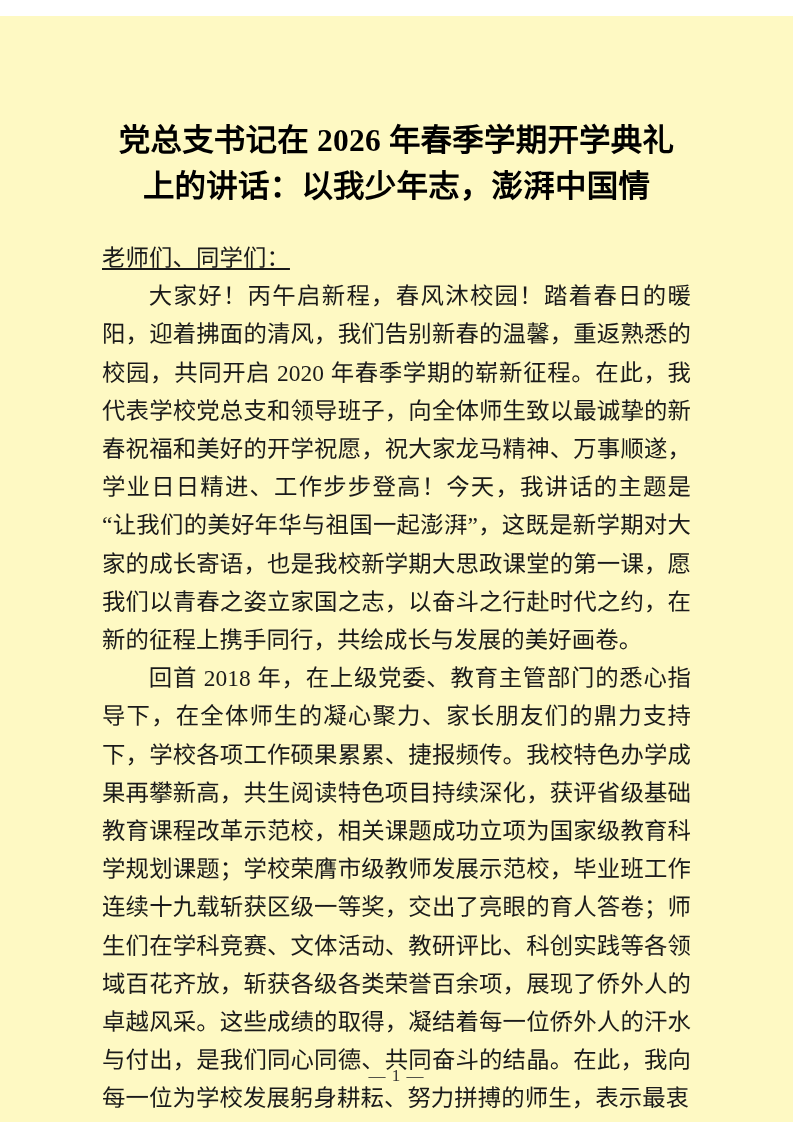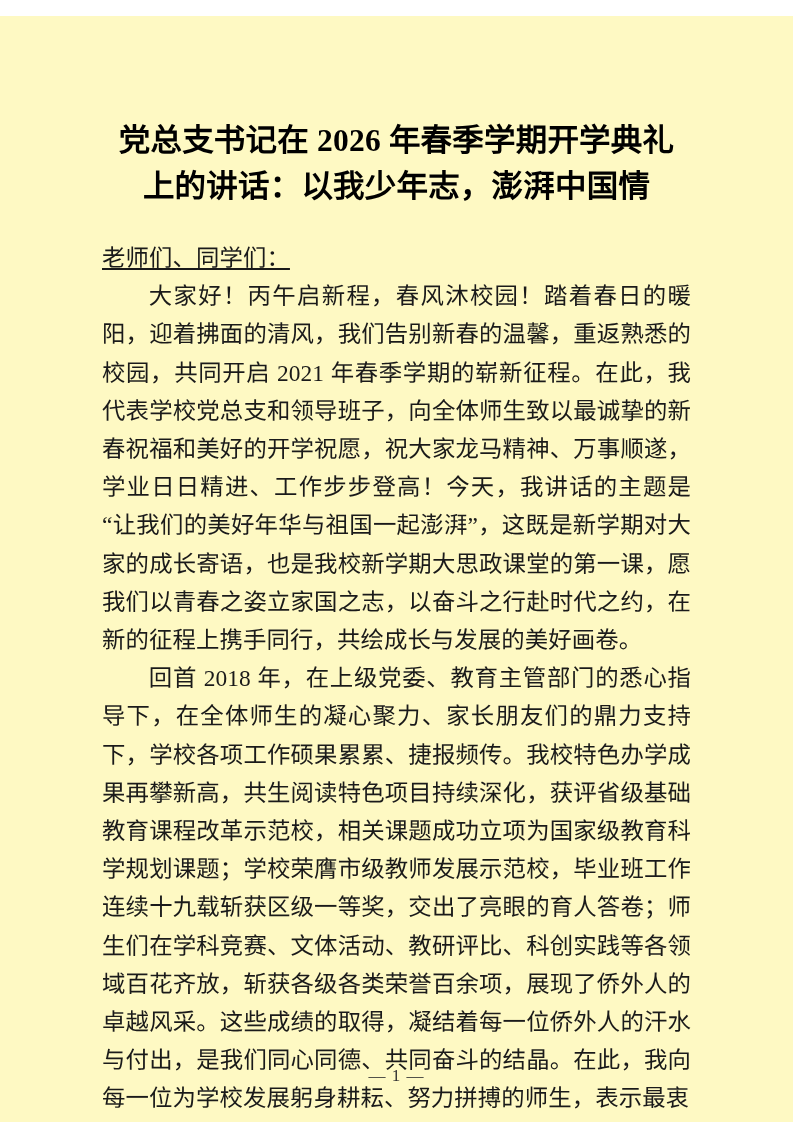--- a/index.html
+++ b/index.html
@@ -96,21 +96,21 @@
 
   <div class="page-body">
 
     <h1 class="doc-title">党总支书记在 2026 年春季学期开学典礼
 上的讲话：以我少年志，澎湃中国情</h1>
 
     <div class="doc-content">
 
       <p class="para flush">老师们、同学们：</p>
 
-      <p class="para indent">大家好！丙午启新程，春风沐校园！踏着春日的暖阳，迎着拂面的清风，我们告别新春的温馨，重返熟悉的校园，共同开启 2021 年春季学期的崭新征程。在此，我代表学校党总支和领导班子，向全体师生致以最诚挚的新春祝福和美好的开学祝愿，祝大家龙马精神、万事顺遂，学业日日精进、工作步步登高！今天，我讲话的主题是“让我们的美好年华与祖国一起澎湃”，这既是新学期对大家的成长寄语，也是我校新学期大思政课堂的第一课，愿我们以青春之姿立家国之志，以奋斗之行赴时代之约，在新的征程上携手同行，共绘成长与发展的美好画卷。</p>
+      <p class="para indent">大家好！丙午启新程，春风沐校园！踏着春日的暖阳，迎着拂面的清风，我们告别新春的温馨，重返熟悉的校园，共同开启 2020 年春季学期的崭新征程。在此，我代表学校党总支和领导班子，向全体师生致以最诚挚的新春祝福和美好的开学祝愿，祝大家龙马精神、万事顺遂，学业日日精进、工作步步登高！今天，我讲话的主题是“让我们的美好年华与祖国一起澎湃”，这既是新学期对大家的成长寄语，也是我校新学期大思政课堂的第一课，愿我们以青春之姿立家国之志，以奋斗之行赴时代之约，在新的征程上携手同行，共绘成长与发展的美好画卷。</p>
 
       <p class="para indent">回首 2018 年，在上级党委、教育主管部门的悉心指导下，在全体师生的凝心聚力、家长朋友们的鼎力支持下，学校各项工作硕果累累、捷报频传。我校特色办学成果再攀新高，共生阅读特色项目持续深化，获评省级基础教育课程改革示范校，相关课题成功立项为国家级教育科学规划课题；学校荣膺市级教师发展示范校，毕业班工作连续十九载斩获区级一等奖，交出了亮眼的育人答卷；师生们在学科竞赛、文体活动、教研评比、科创实践等各领域百花齐放，斩获各级各类荣誉百余项，展现了侨外人的卓越风采。这些成绩的取得，凝结着每一位侨外人的汗水与付出，是我们同心同德、共同奋斗的结晶。在此，我向每一位为学校发展躬身耕耘、努力拼搏的师生，表示最衷</p>
 
     </div>
   </div>
 
   <div class="page-footer">
     <span class="page-number">— 1 —</span>
   </div>
 

